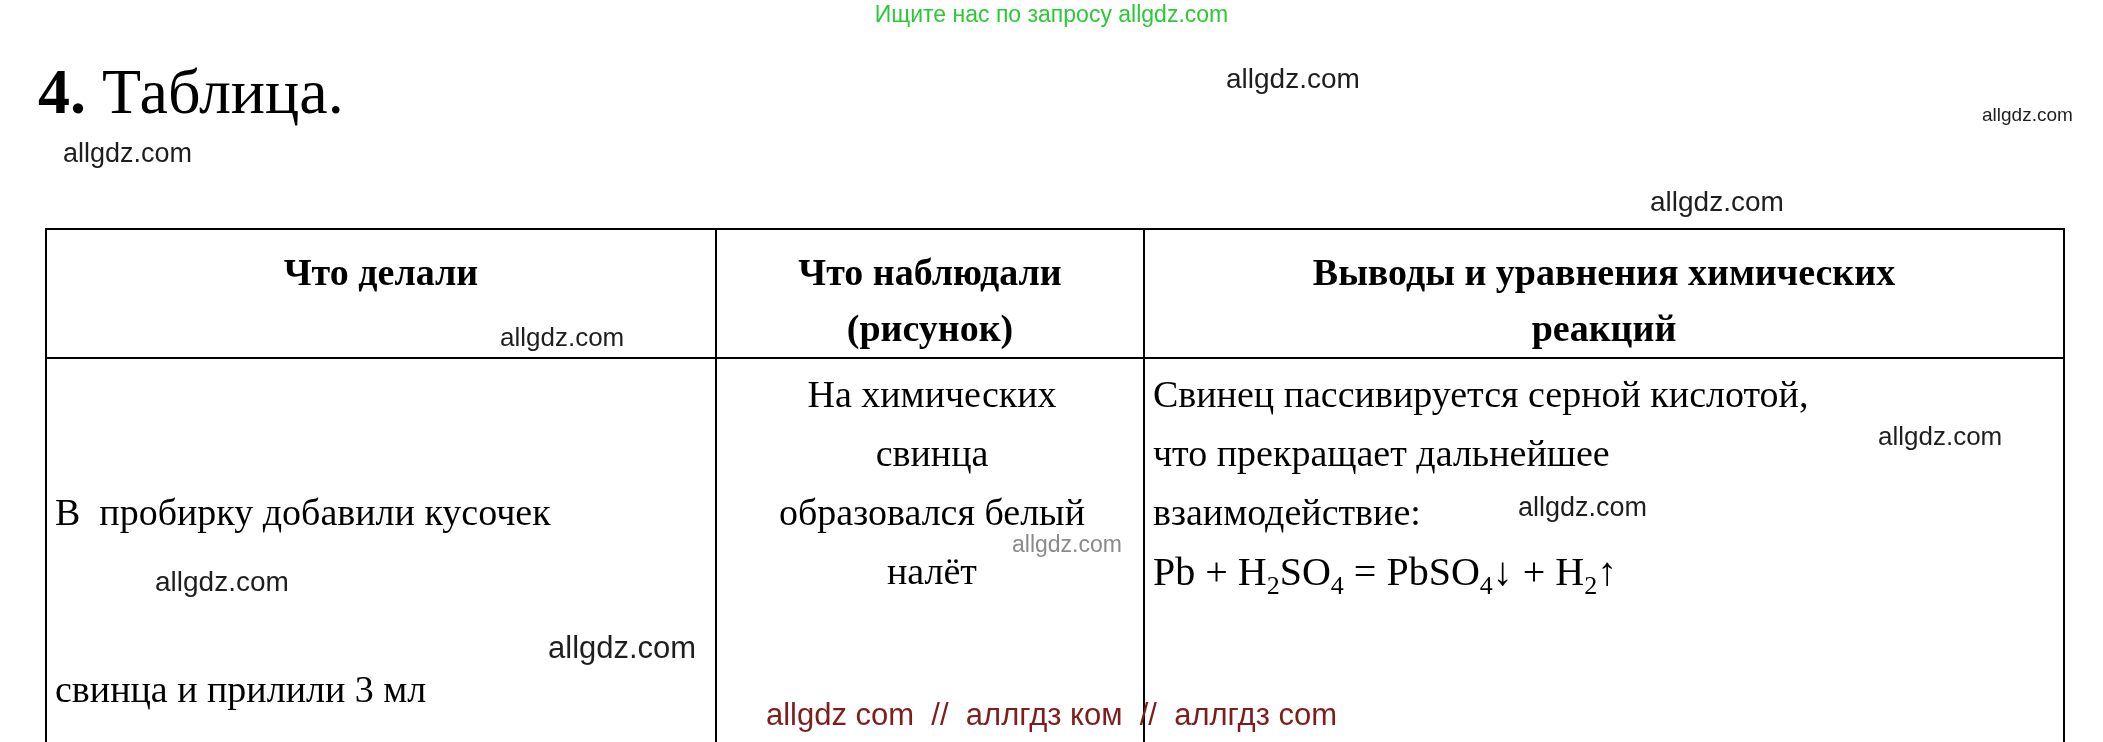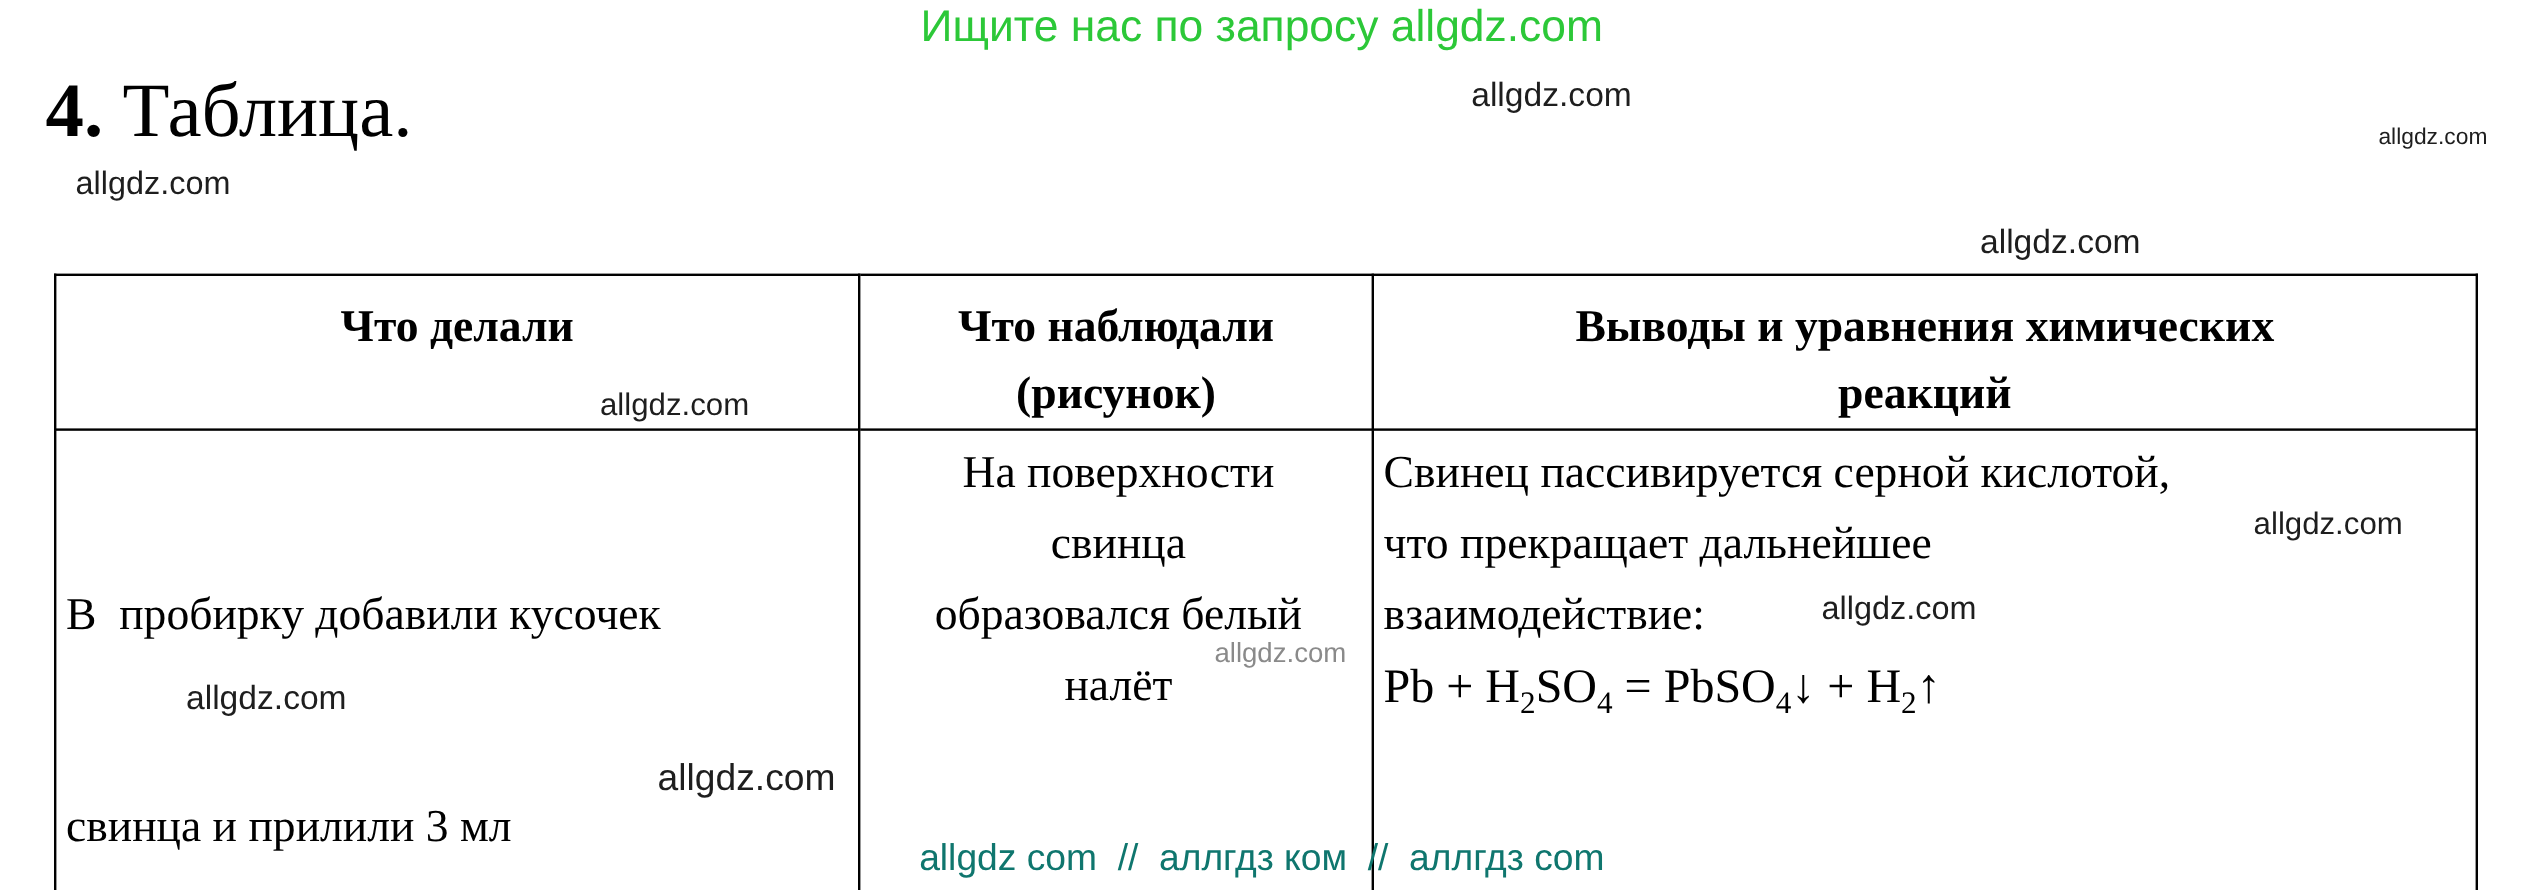--- a/index.html
+++ b/index.html
@@ -12,21 +12,21 @@
     font-family: "Liberation Serif", serif;
     color: #000;
   }
 
   
   .banner {
     position: absolute;
     top: 1px; left: 0; right: 0;
     text-align: center;
     font-family: "Liberation Sans", sans-serif;
-    font-size: 37px;
+    font-size: 23px;
     color: #2cc838;
   }
 
   
   .title {
     position: absolute;
     left: 38px; top: 56px;
     font-family: "Liberation Serif", serif;
     font-size: 64px;
     line-height: 72px;
@@ -82,21 +82,21 @@
   }
   .eq sub { font-size: 26px; line-height: 0; }
 
   
   .footer {
     position: absolute;
     top: 697px; left: 0; right: 0;
     text-align: center;
     font-family: "Liberation Sans", sans-serif;
     font-size: 31px;
-    color: #0f766e;
+    color: #7f1d1d;
     white-space: pre;
   }
 </style>
 </head>
 <body>
 
 <div class="page">
 
   <div class="banner">Ищите нас по запросу allgdz.com</div>
 
@@ -135,21 +135,21 @@
         <div>реакций</div>
       </th>
     </tr>
     <tr>
       <td class="c1">
         <div>В  пробирку добавили кусочек</div>
         <div>свинца и прилили 3 мл</div>
         
       </td>
       <td class="c2">
-        <div>На поверхности</div>
+        <div>На химических</div>
         <div>свинца</div>
         <div>образовался белый</div>
         <div>налёт</div>
       </td>
       <td class="c3">
         <div>Свинец пассивируется серной кислотой,</div>
         <div>что прекращает дальнейшее</div>
         <div>взаимодействие:</div>
         <div class="eq"><span>Pb + H</span><sub>2</sub><span>SO</span><sub>4</sub><span> = PbSO</span><sub>4</sub><span>↓ + H</span><sub>2</sub><span>↑</span></div>
       </td>

